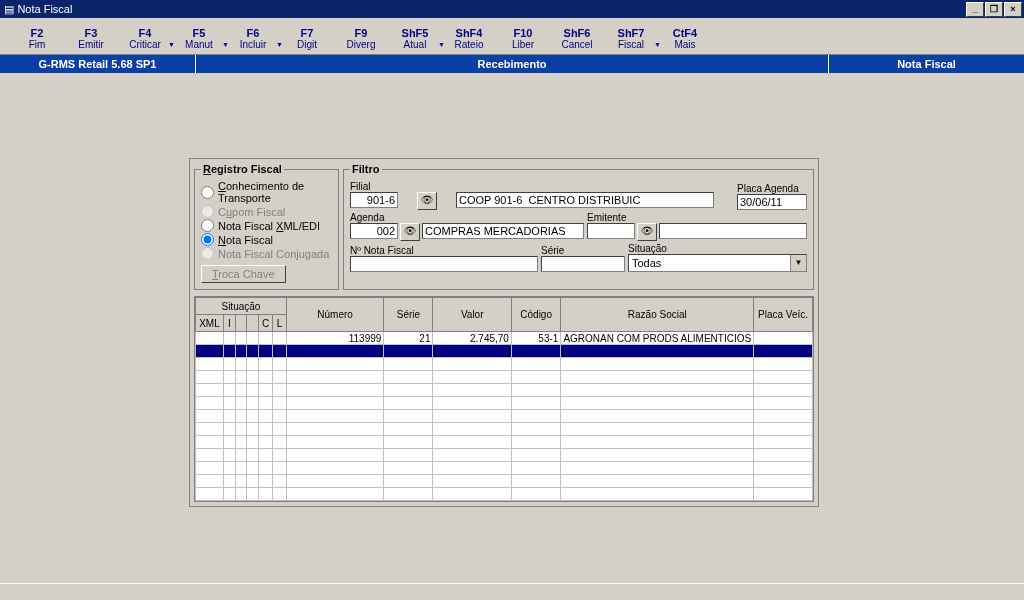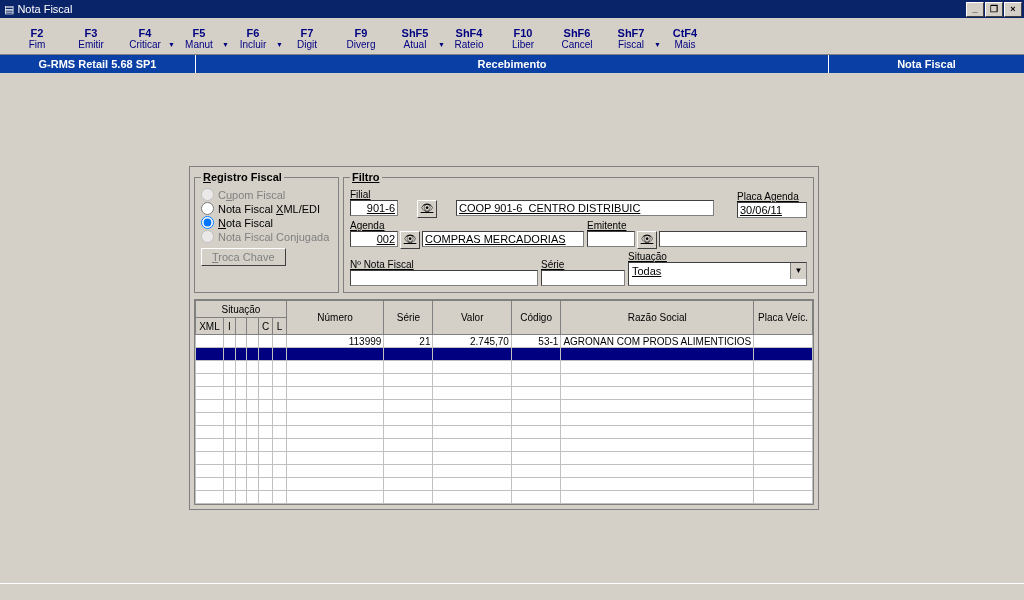--- a/index.html
+++ b/index.html
@@ -82,21 +82,20 @@
     font-size: 11px;
     line-height: 18px;
   }
   .bluebar .seg1 { width: 195px; background:#0a3fa5; text-align:center; border-right:1px solid #fff;}
   .bluebar .seg2 { flex:1; background:#0a3fa5; text-align:center; border-right:1px solid #fff;}
   .bluebar .seg3 { width:195px; background:#0a3fa5; text-align:center;}
   .workarea {
     padding: 85px 16px 0 0;
     display:flex;
     justify-content:center;
-    margin-top:8px;
   }
   .panel {
     width: 620px;
     background: #d4d0c8;
     border:1px solid #808080;
     padding:4px;
   }
   .top-sections {
     display:flex;
     gap:4px;
@@ -126,21 +125,20 @@
     border-right-color:#404040;
     border-bottom-color:#404040;
     padding:2px 10px;
     font-size:11px;
     cursor:pointer;
     margin-top:4px;
     color:#808080;
   }
   .filtro {
     flex:1;
-    text-decoration:underline;
   }
   .flabelblk { font-size:10px; }
   .finput {
     border:1px solid #808080;
     border-top-color:#404040;
     border-left-color:#404040;
     background:#fff;
     height:16px;
     padding:0 2px;
     font-size:11px;
@@ -160,21 +158,21 @@
     font-size:10px;
     cursor:pointer;
   }
   .row { display:flex; gap:3px; align-items:flex-end; margin-top:2px;}
   .col { display:flex; flex-direction:column; }
   .select {
     border:1px solid #808080;
     border-top-color:#404040;
     border-left-color:#404040;
     background:#fff;
-    height:24px;
+    height:18px;
     font-size:11px;
     box-sizing:border-box;
     position:relative;
     padding-left:3px;
     line-height:16px;
   }
   .select .arrow {
     position:absolute;
     right:0; top:0;
     width:15px; height:16px;
@@ -305,20 +303,24 @@
   <div class="seg3">Nota Fiscal</div>
 </div>
 
 <div class="workarea">
   <div class="panel">
     <div class="top-sections">
 
       <fieldset style="width:148px">
         <legend><span class="u">R</span><span>egistro Fiscal</span></legend>
         <div id="registro-opts">
+            <label class="radio-row">
+              <input type="radio" name="reg" style="">
+              <span><span class="u">C</span>onhecimento de Transporte</span>
+            </label>
             <label class="radio-row disabled">
               <input type="radio" name="reg" disabled="" style="">
               <span>C<span class="u">u</span>pom Fiscal</span>
             </label>
             <label class="radio-row">
               <input type="radio" name="reg" style="">
               <span>Nota Fiscal <span class="u">X</span>ML/EDI</span>
             </label>
             <label class="radio-row">
               <input type="radio" name="reg" checked="" style="">

